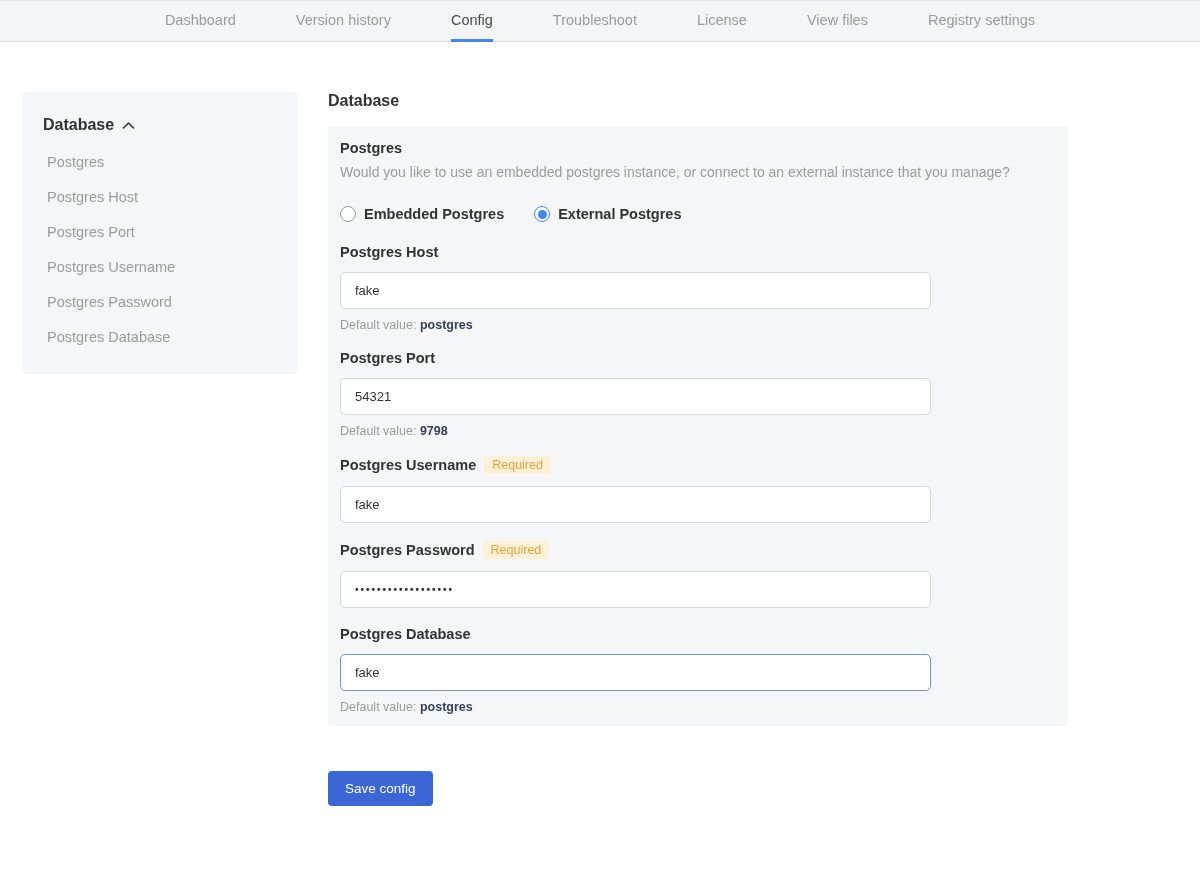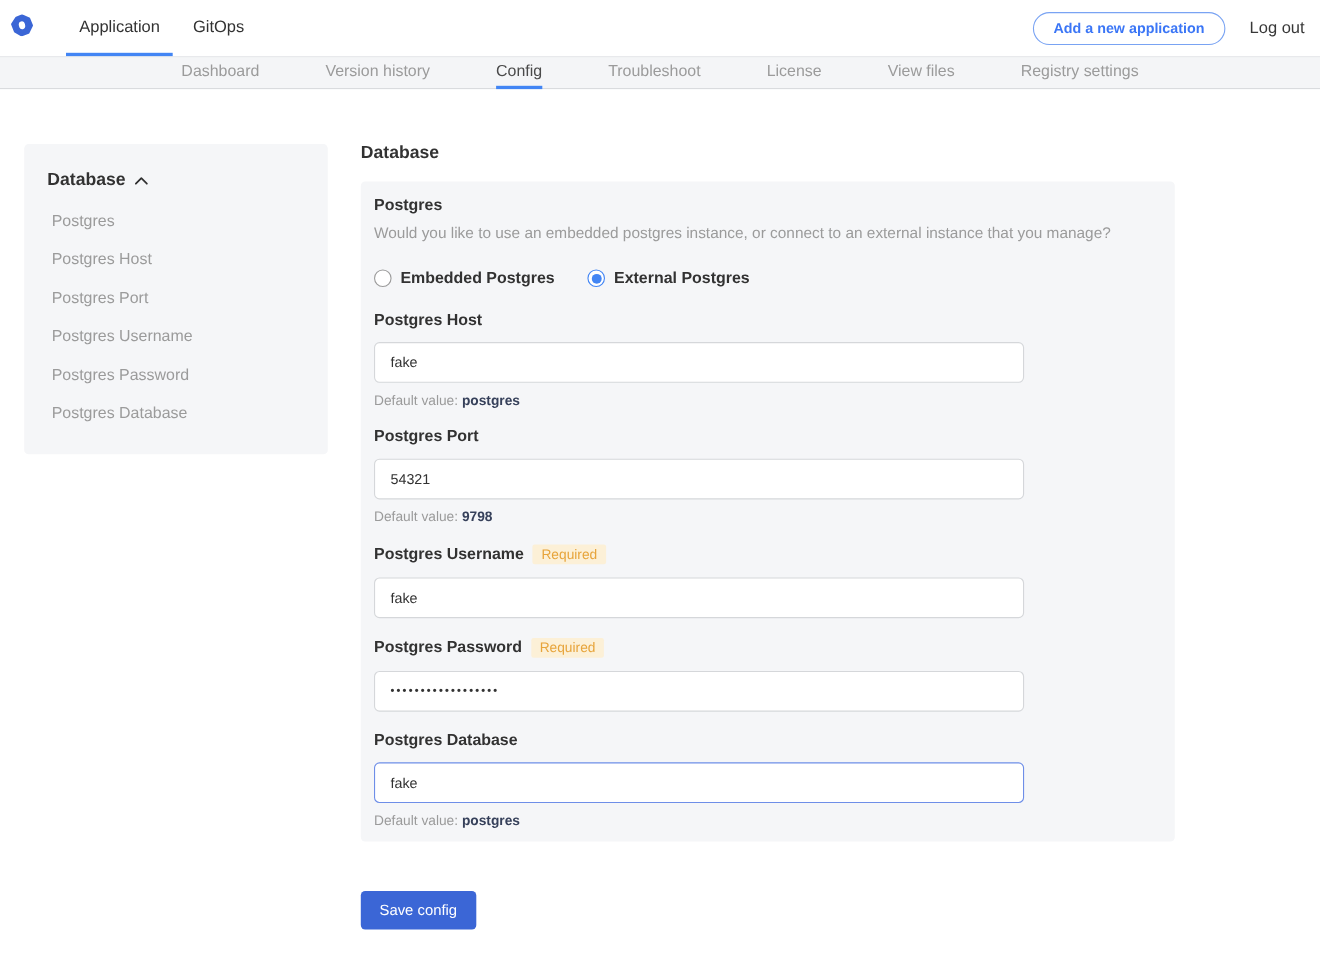--- a/index.html
+++ b/index.html
@@ -10,21 +10,21 @@
   .topbar { height: 51px; display: flex; align-items: stretch; background: #fff; }
   .logo-wrap { display: flex; align-items: center; padding-left: 10px; padding-right: 27px; }
   .top-tabs { display: flex; align-items: stretch; }
   .top-tab { display: flex; align-items: center; padding: 0 12px; margin: 0 3px; font-size: 15px; color: #323232; cursor: pointer; border-bottom: 3px solid transparent; }
   .top-tab.active { border-bottom-color: #4285f4; }
   .top-right { margin-left: auto; display: flex; align-items: center; padding-right: 14px; }
   .pill-btn { height: 30px; display: inline-flex; align-items: center; padding: 0 18px; border: 1px solid #79a3f3; border-radius: 16px; background: #fff; color: #3b76f6; font-size: 13px; font-weight: bold; margin-right: 22px; cursor: pointer; font-family: "Liberation Sans", sans-serif; }
   .logout { font-size: 15px; color: #383838; cursor: pointer; }
 
   
-  .subnav { height: 30px; background: #f4f5f7; border-top: 1px solid #e7e8ea; border-bottom: 1px solid #d9dbde; display: flex; justify-content: center; align-items: stretch; gap: 60px; }
+  .subnav { height: 42px; background: #f4f5f7; border-top: 1px solid #e7e8ea; border-bottom: 1px solid #d9dbde; display: flex; justify-content: center; align-items: stretch; gap: 60px; }
   .subnav-tab { display: flex; align-items: center; font-size: 14.5px; color: #9b9b9b; cursor: pointer; border-bottom: 3px solid transparent; margin-bottom: -1px; }
   .subnav-tab.active { color: #4a4a4a; border-bottom-color: #4285f4; }
 
   
   .content { display: flex; align-items: flex-start; padding-top: 50px; }
 
   
   .sidebar { margin-left: 22px; width: 276px; background: #f5f6f8; border-radius: 4px; padding: 24px 0 20px 0; }
   .sidebar-group-header { display: flex; align-items: center; padding-left: 21px; font-size: 16px; font-weight: bold; color: #323232; cursor: pointer; }
   .sidebar-group-header .chev { margin-left: 8px; display: inline-flex; }
@@ -55,42 +55,20 @@
   .default-hint { margin-top: 9px; font-size: 12.5px; color: #9b9b9b; }
   .default-hint b { color: #36405a; font-weight: bold; }
 
   .save-btn { margin-top: 45px; margin-bottom: 17px; background: #3b66d6; color: #fff; font-size: 13.5px; font-weight: normal; border: none; border-radius: 4px; padding: 10px 17px; cursor: pointer; font-family: "Liberation Sans", sans-serif; }
 </style>
 </head>
 <body>
 
 <div class="page">
 
-  <div class="topbar">
-    <div class="logo-wrap">
-      <span>
-        <svg width="20" height="20" viewBox="0 0 24 24">
-          <polygon points="12,1.5 19.5,4.8 22.5,12.2 18.8,19.8 11.6,22.5 4.6,18.6 1.6,10.9 6,4" fill="#3b66d6" stroke="#3b66d6" stroke-width="3" stroke-linejoin="round"></polygon>
-          <ellipse cx="12" cy="12" rx="3.4" ry="4.4" transform="rotate(-14 12 12)" fill="#ffffff"></ellipse>
-        </svg>
-      </span>
-    </div>
-    <div class="top-tabs">
-      <div class="top-tab active">
-        <span>Application</span>
-      </div>
-      <div class="top-tab">
-        <span>GitOps</span>
-      </div>
-    </div>
-    <div class="top-right">
-      <button class="pill-btn">Add a new application</button>
-      <span class="logout">Log out</span>
-    </div>
-  </div>
 
   <div class="subnav">
     <div class="subnav-tab">Dashboard</div>
     <div class="subnav-tab">Version history</div>
     <div class="subnav-tab active">Config</div>
     <div class="subnav-tab">Troubleshoot</div>
     <div class="subnav-tab">License</div>
     <div class="subnav-tab">View files</div>
     <div class="subnav-tab">Registry settings</div>
   </div>

